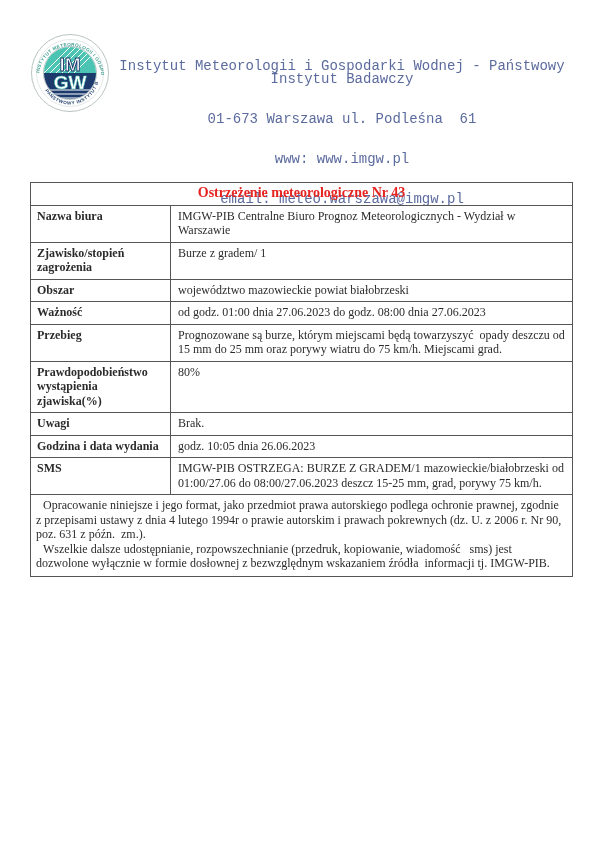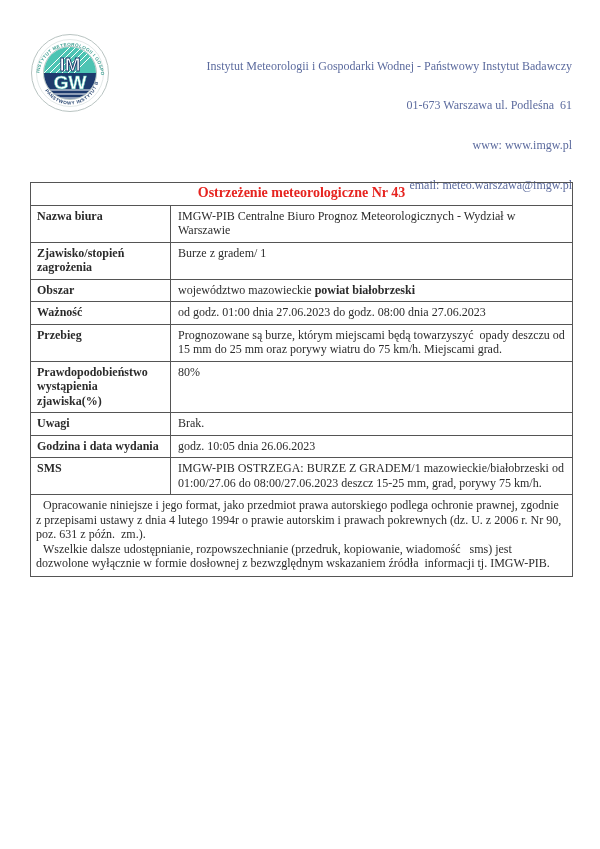--- a/index.html
+++ b/index.html
@@ -18,23 +18,23 @@
     position: absolute;
     top: 30px;
     left: 30px;
     width: 542px;
     display: flex;
     align-items: flex-start;
   }
   .logo-wrap { width: 82px; margin-top: 3px; flex: 0 0 auto; }
   .header-text {
     flex: 1 1 auto;
-    text-align: right;
-    font-family: Liberation Serif, serif;
-    font-size: 12px;
+    text-align: center;
+    font-family: Liberation Mono, monospace;
+    font-size: 14px;
     line-height: 13.3px;
     color: #5c6b9e;
     white-space: pre-wrap;
     padding-top: 3px;
   }
   .header-text .bold-line { font-weight: bold; }
 
   
   .warning-table {
     position: absolute;
@@ -64,21 +64,21 @@
   .label-cell {
     width: 140px;
     font-weight: bold;
   }
   .value-cell {
     width: 402px;
     padding-left: 7px !important;
     white-space: pre-wrap;
   }
   .single-row td { height: 21px; margin-top: 8px; }
-  .bold-part { font-weight: bold; }
+  .bold-part { font-weight: normal; }
   .note-cell {
     font-size: 12px;
     line-height: 13.6px;
     padding: 3px 5px 5px 5px !important;
     white-space: normal;
   }
   .note-cell p { text-indent: 7px; white-space: pre-wrap; }
 </style>
 </head>
 <body>

